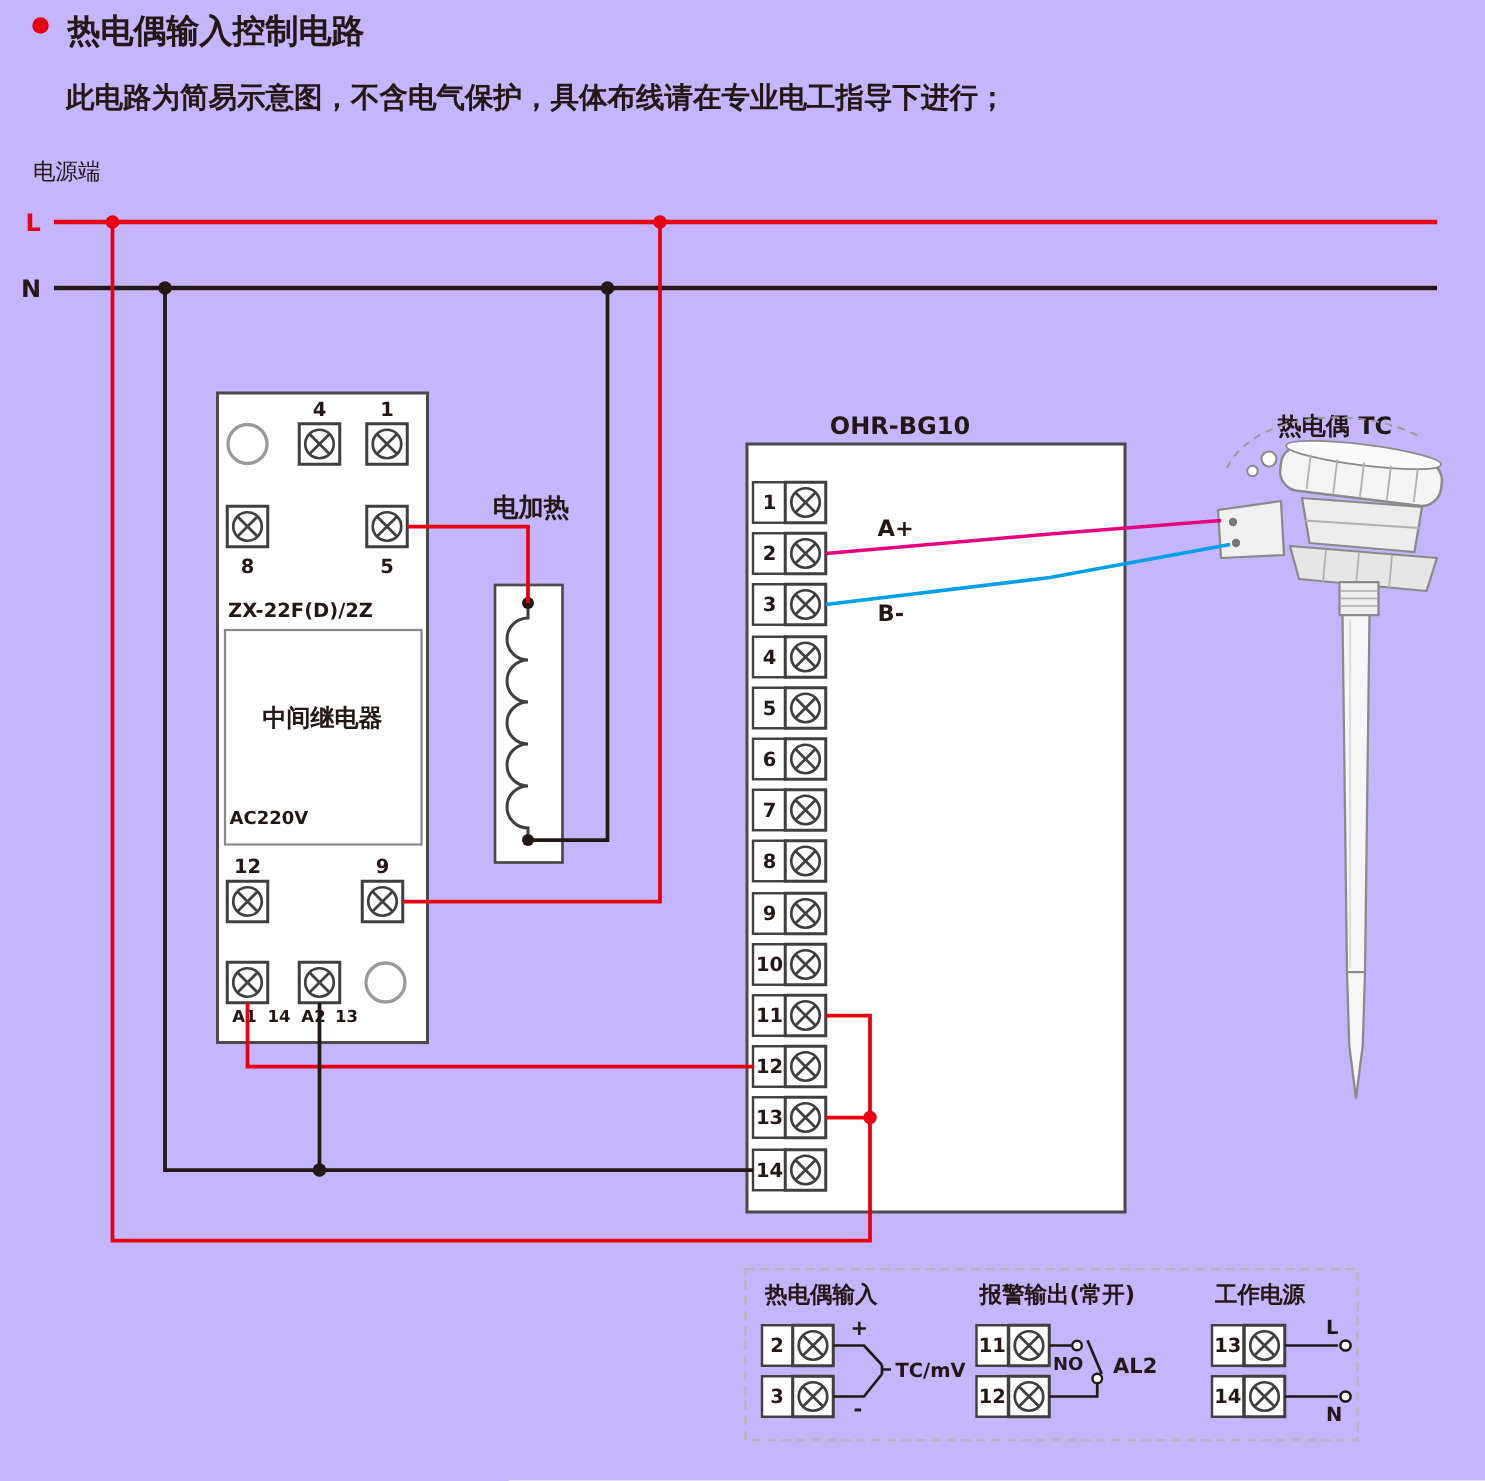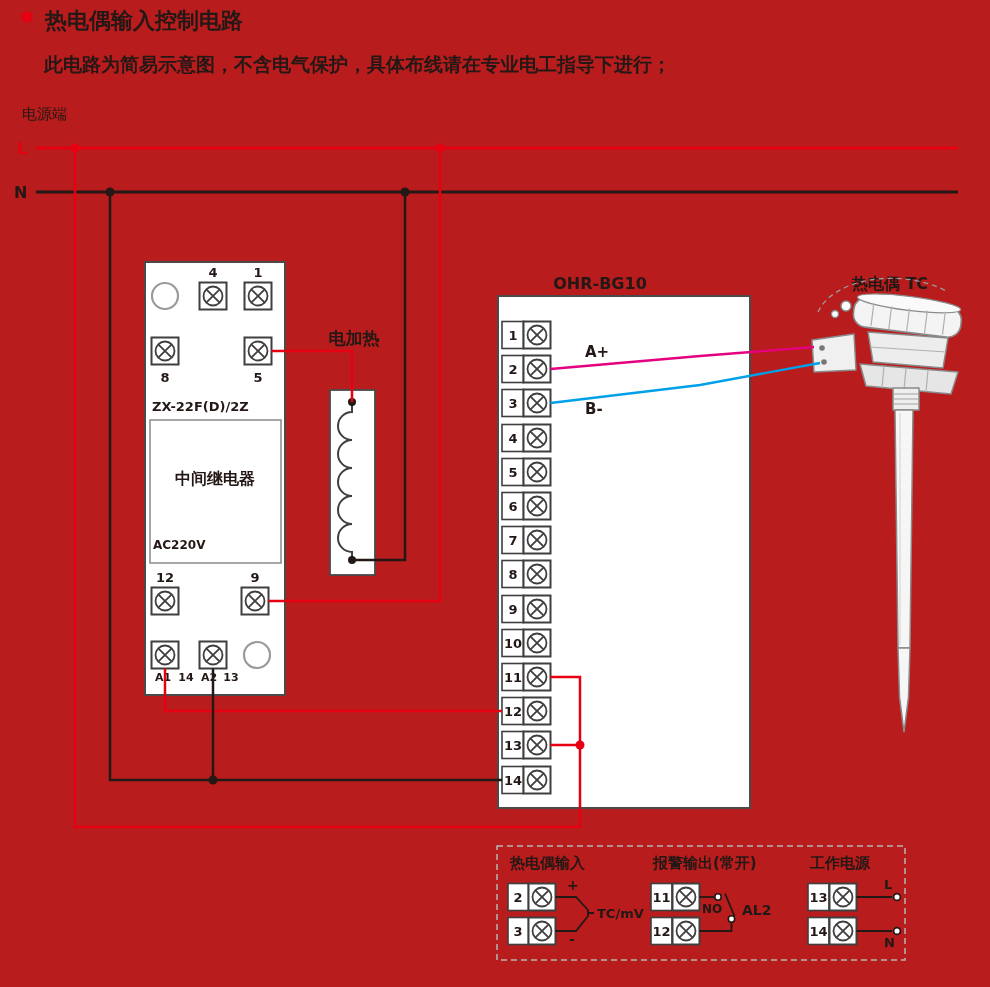--- a/index.html
+++ b/index.html
@@ -1,16 +1,16 @@
 <!DOCTYPE html>
 <html><head>
 <meta charset="utf-8">
 <style>
   html,body{margin:0;padding:0;background:#ffffff;}
-  .page{position:relative;width:990px;height:987px;background:#b91c1c;overflow:hidden;}
+  .page{position:relative;width:990px;height:987px;background:#c4b5fd;overflow:hidden;}
   svg text{font-family:"DejaVu Sans","Liberation Sans",sans-serif;fill:#231815;}
   .b{font-weight:700;}
   .red{fill:#e60012;}
   .fs11{font-size:11px}.fs12{font-size:12px}.fs13{font-size:13px}.fs14{font-size:14px}
   .fs15{font-size:15px}.fs16{font-size:16px}.fs17{font-size:17px}.fs19{font-size:19px}.fs22{font-size:22px}
 </style>
 </head>
 <body>
 
 <div class="page">

